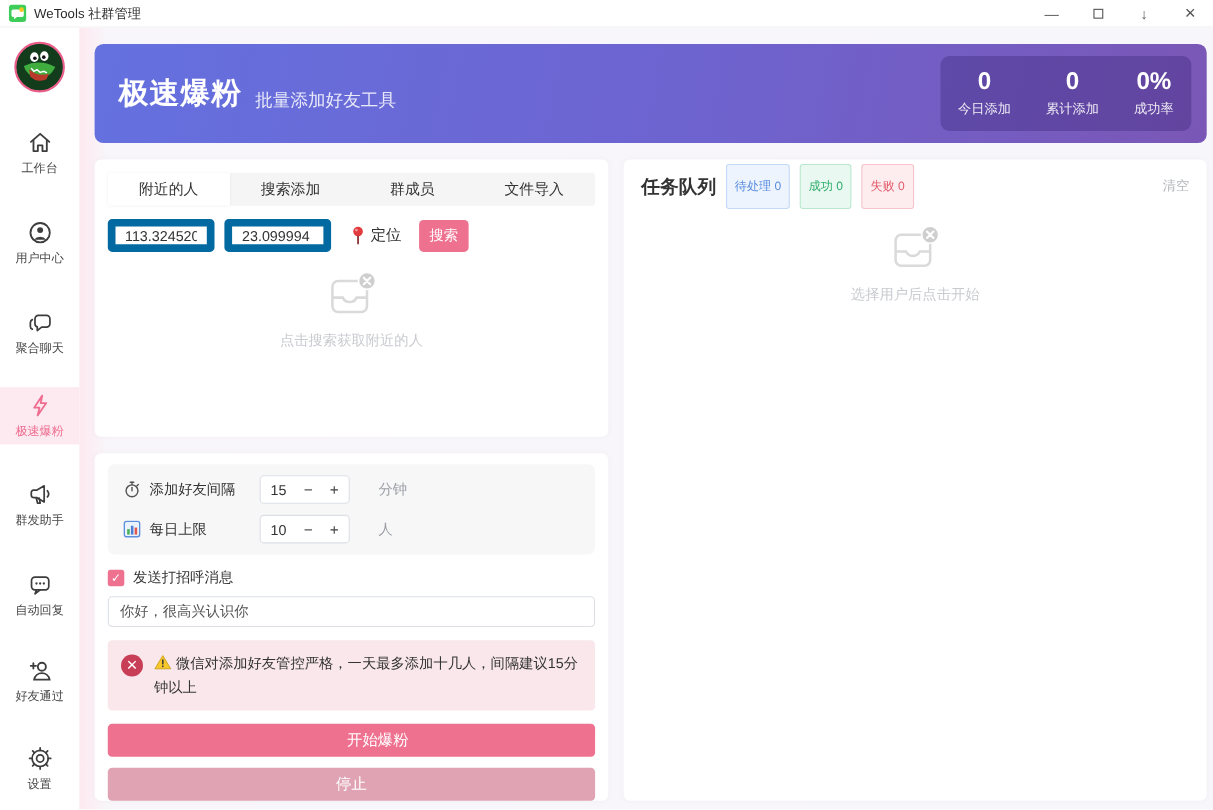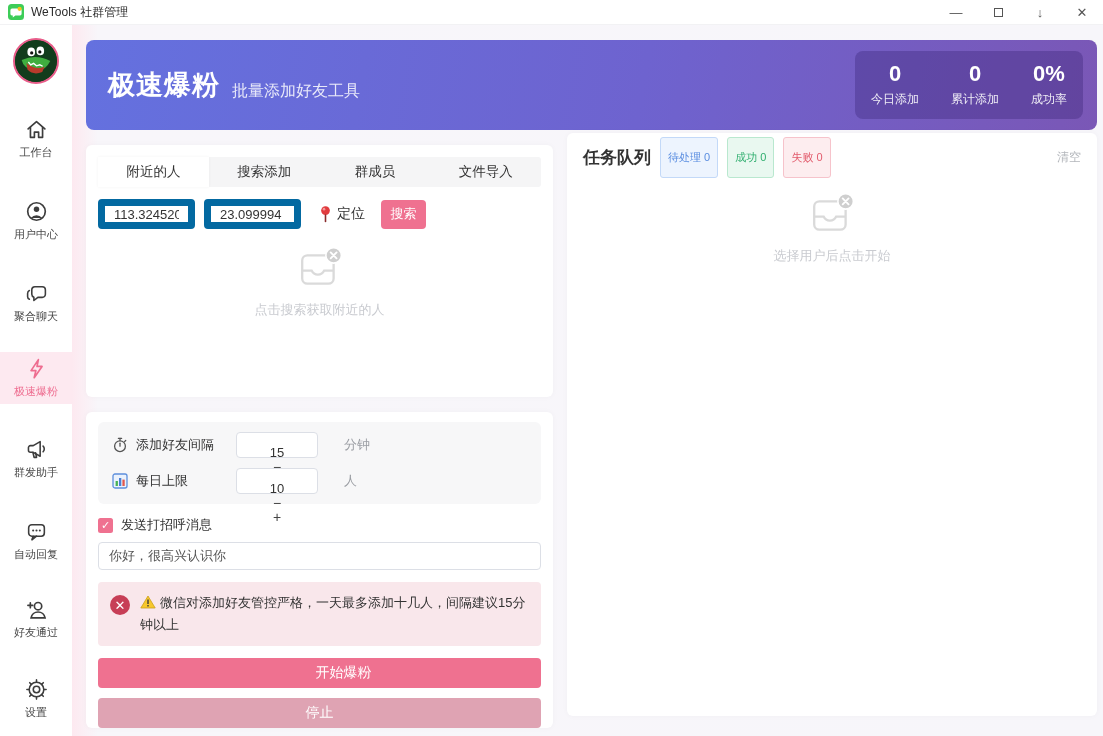--- a/index.html
+++ b/index.html
@@ -39,21 +39,21 @@
   .banner-sub { font-size:16px; margin-left:12px; margin-top:12px; opacity:.85; }
   .stats { margin-left:auto; margin-right:14px; width:228px; height:68px; border-radius:8px;
     background:rgba(47,28,105,.30); display:flex; align-items:center; justify-content:space-around; }
   .stat { text-align:center; }
   .stat-v { font-size:22px; font-weight:bold; line-height:1.1; }
   .stat-l { font-size:12px; margin-top:4px; opacity:.9; }
   
   .card { position:absolute; background:#fff; border-radius:6px; box-shadow:0 0 6px rgba(0,0,0,.03); }
   .card-search { left:14px; top:120px; width:467px; height:252px; padding:12px; }
   .card-settings { left:14px; top:387px; width:467px; height:316px; padding:10px 12px; }
-  .card-queue { left:495px; top:108px; width:530px; height:583px; padding:10px 16px; }
+  .card-queue { left:495px; top:120px; width:530px; height:583px; padding:10px 16px; }
   
   .tabs { display:flex; height:30px; background:#f5f5f6; border-radius:3px; }
   .tab { flex:1; display:flex; align-items:center; justify-content:center; font-size:13.5px; color:#333;
     cursor:pointer; }
   .tab.active { background:#fff; box-shadow:0 0 3px rgba(0,0,0,.05); }
   
   .coord-row { display:flex; align-items:center; margin-top:12px; }
   .coord { width:97px; height:30px; border:7px solid #0369a1; border-radius:4px; padding:0 9px;
     font-size:13px; color:#333; font-family:inherit; outline:none; }
   .coord + .coord { margin-left:9px; }
@@ -65,21 +65,21 @@
   .card-search .empty { margin-top:18px; }
   .card-queue .empty { margin-top:22px; }
   .empty-text { margin-top:10px; font-size:13px; color:#c9cbd0; }
   
   .gray-box { background:#f7f7f8; border-radius:6px; padding:10px 14px; }
   .set-row { display:flex; align-items:center; height:26px; }
   .set-row + .set-row { margin-top:10px; }
   .set-ico { width:16px; height:16px; display:flex; }
   .set-label { font-size:13px; color:#333; margin-left:8px; width:100px; }
   .stepper { width:82px; height:26px; border:1px solid #dcdfe6; border-radius:4px; background:#fff;
-    display:flex; align-items:center; justify-content:space-between; padding:12px 9px;flex-direction:column; }
+    display:flex; align-items:center; justify-content:space-between; padding:12px 9px; }
   .step-num { font-size:13px; color:#333; }
   .step-btn { font-size:14px; color:#444; cursor:pointer; line-height:1; }
   .set-unit { font-size:13px; color:#9a9da3; margin-left:26px; }
   .check-row { display:flex; align-items:center; margin-top:12px; cursor:pointer; }
   .checkbox { width:15px; height:15px; background:#ef7190; border-radius:2.5px; color:#fff; font-size:11px;
     display:flex; align-items:center; justify-content:center; }
   .check-label { font-size:13px; color:#333; margin-left:8px; }
   .greet-input { width:100%; height:28px; margin-top:8px; border:1px solid #dcdfe6; border-radius:4px;
     padding:0 10px; font-size:13px; color:#555; font-family:inherit; outline:none; }
   .warning { margin-top:12px; background:#f9e7eb; border-radius:4px; padding:10px 12px; min-height:56px;

